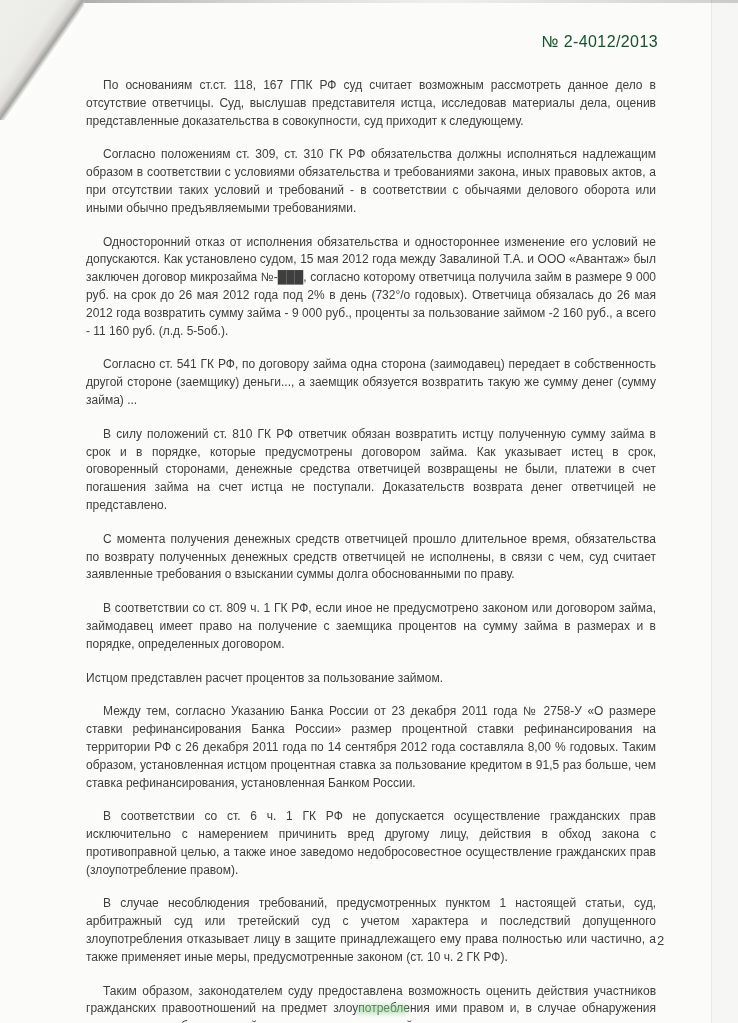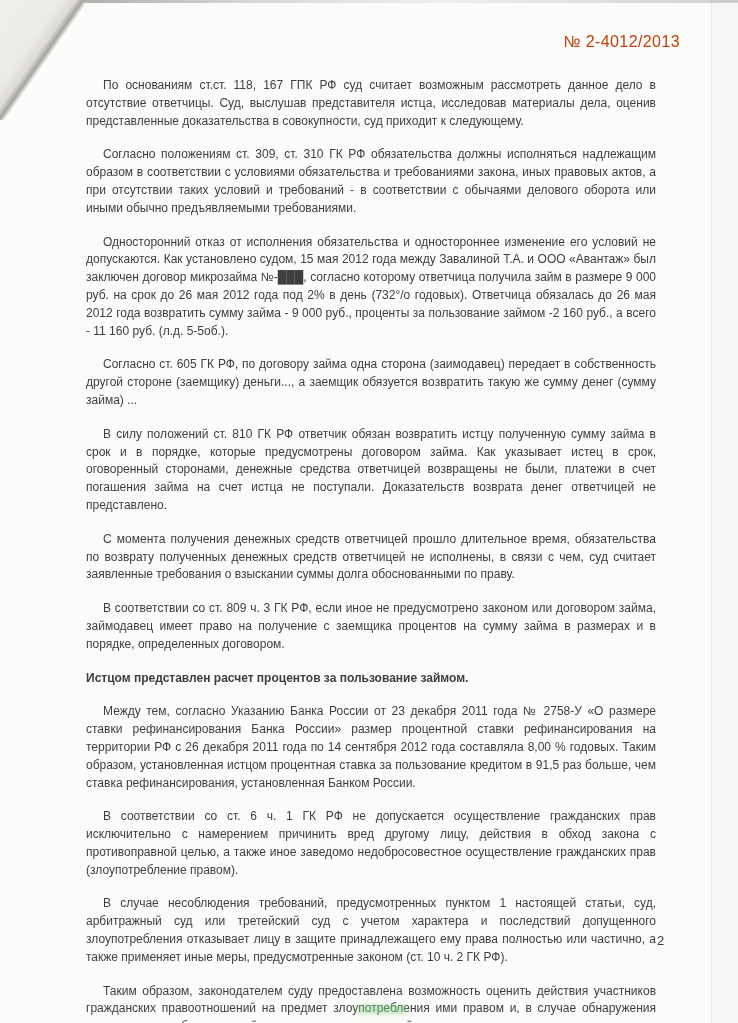--- a/index.html
+++ b/index.html
@@ -27,30 +27,30 @@
   
   .right-band {
     position:absolute; top:0; right:0; width:26px; height:100%;
     background:rgba(0,0,0,0.018);
   }
   .right-line {
     position:absolute; top:0; right:26px; width:1px; height:100%;
     background:rgba(0,0,0,0.07);
   }
   .case-number {
-    position:absolute; top:33px; right:58px;
-    font-size:16px; color:#c2410c; letter-spacing:.4px;
+    position:absolute; top:33px; right:80px;
+    font-size:16px; color:#14532d; letter-spacing:.4px;
   }
   .body-text {
     position:absolute; left:70px; top:61px; width:602px;
     font-size:12px; line-height:17.8px; color:#3e3e3e;
     text-align:justify;
   }
   .body-text p { margin:16px; text-indent:17px; }
-  .body-text p.flush { text-indent:0;font-weight:bold; }
+  .body-text p.flush { text-indent:0; }
   .page-number {
     position:absolute; top:933px; left:657px;
     font-size:13px; color:#3a3a3a;
   }
   .green-mark {
     position:absolute; left:357px; top:1005px; width:50px; height:9px;
     background:rgba(140,215,140,0.5);
     border-radius:3px;
     filter:blur(2px);
   }
@@ -63,24 +63,24 @@
   <div class="right-band"></div>
   <div class="right-line"></div>
   <div class="corner-fold"></div>
 
   <div class="case-number">№ 2-4012/2013</div>
 
   <div class="body-text">
     <p>По основаниям ст.ст. 118, 167 ГПК РФ суд считает возможным рассмотреть данное дело в отсутствие ответчицы. Суд, выслушав представителя истца, исследовав материалы дела, оценив представленные доказательства в совокупности, суд приходит к следующему.</p>
     <p>Согласно положениям ст. 309, ст. 310 ГК РФ обязательства должны исполняться надлежащим образом в соответствии с условиями обязательства и требованиями закона, иных правовых актов, а при отсутствии таких условий и требований - в соответствии с обычаями делового оборота или иными обычно предъявляемыми требованиями.</p>
     <p>Односторонний отказ от исполнения обязательства и одностороннее изменение его условий не допускаются. Как установлено судом, 15 мая 2012 года между Завалиной Т.А. и ООО «Авантаж» был заключен договор микрозайма №-███, согласно которому ответчица получила займ в размере 9 000 руб. на срок до 26 мая 2012 года под 2% в день (732°/о годовых). Ответчица обязалась до 26 мая 2012 года возвратить сумму займа - 9 000 руб., проценты за пользование займом -2 160 руб., а всего - 11 160 руб. (л.д. 5-5об.).</p>
-    <p>Согласно ст. 605 ГК РФ, по договору займа одна сторона (заимодавец) передает в собственность другой стороне (заемщику) деньги..., а заемщик обязуется возвратить такую же сумму денег (сумму займа) ...</p>
+    <p>Согласно ст. 541 ГК РФ, по договору займа одна сторона (заимодавец) передает в собственность другой стороне (заемщику) деньги..., а заемщик обязуется возвратить такую же сумму денег (сумму займа) ...</p>
     <p>В силу положений ст. 810 ГК РФ ответчик обязан возвратить истцу полученную сумму займа в срок и в порядке, которые предусмотрены договором займа. Как указывает истец в срок, оговоренный сторонами, денежные средства ответчицей возвращены не были, платежи в счет погашения займа на счет истца не поступали. Доказательств возврата денег ответчицей не представлено.</p>
     <p>С момента получения денежных средств ответчицей прошло длительное время, обязательства по возврату полученных денежных средств ответчицей не исполнены, в связи с чем, суд считает заявленные требования о взыскании суммы долга обоснованными по праву.</p>
-    <p>В соответствии со ст. 809 ч. 3 ГК РФ, если иное не предусмотрено законом или договором займа, займодавец имеет право на получение с заемщика процентов на сумму займа в размерах и в порядке, определенных договором.</p>
+    <p>В соответствии со ст. 809 ч. 1 ГК РФ, если иное не предусмотрено законом или договором займа, займодавец имеет право на получение с заемщика процентов на сумму займа в размерах и в порядке, определенных договором.</p>
     <p class="flush">Истцом представлен расчет процентов за пользование займом.</p>
     <p>Между тем, согласно Указанию Банка России от 23 декабря 2011 года № 2758-У «О размере ставки рефинансирования Банка России» размер процентной ставки рефинансирования на территории РФ с 26 декабря 2011 года по 14 сентября 2012 года составляла 8,00 % годовых. Таким образом, установленная истцом процентная ставка за пользование кредитом в 91,5 раз больше, чем ставка рефинансирования, установленная Банком России.</p>
     <p>В соответствии со ст. 6 ч. 1 ГК РФ не допускается осуществление гражданских прав исключительно с намерением причинить вред другому лицу, действия в обход закона с противоправной целью, а также иное заведомо недобросовестное осуществление гражданских прав (злоупотребление правом).</p>
     <p>В случае несоблюдения требований, предусмотренных пунктом 1 настоящей статьи, суд, арбитражный суд или третейский суд с учетом характера и последствий допущенного злоупотребления отказывает лицу в защите принадлежащего ему права полностью или частично, а также применяет иные меры, предусмотренные законом (ст. 10 ч. 2 ГК РФ).</p>
     <p>Таким образом, законодателем суду предоставлена возможность оценить действия участников гражданских правоотношений на предмет злоупотребления ими правом и, в случае обнаружения такого злоупотребления одной из сторон, применить к ней предусмотренные законом меры.</p>
   </div>
 
   <div class="page-number">2</div>
   <div class="green-mark"></div>
 </div>

